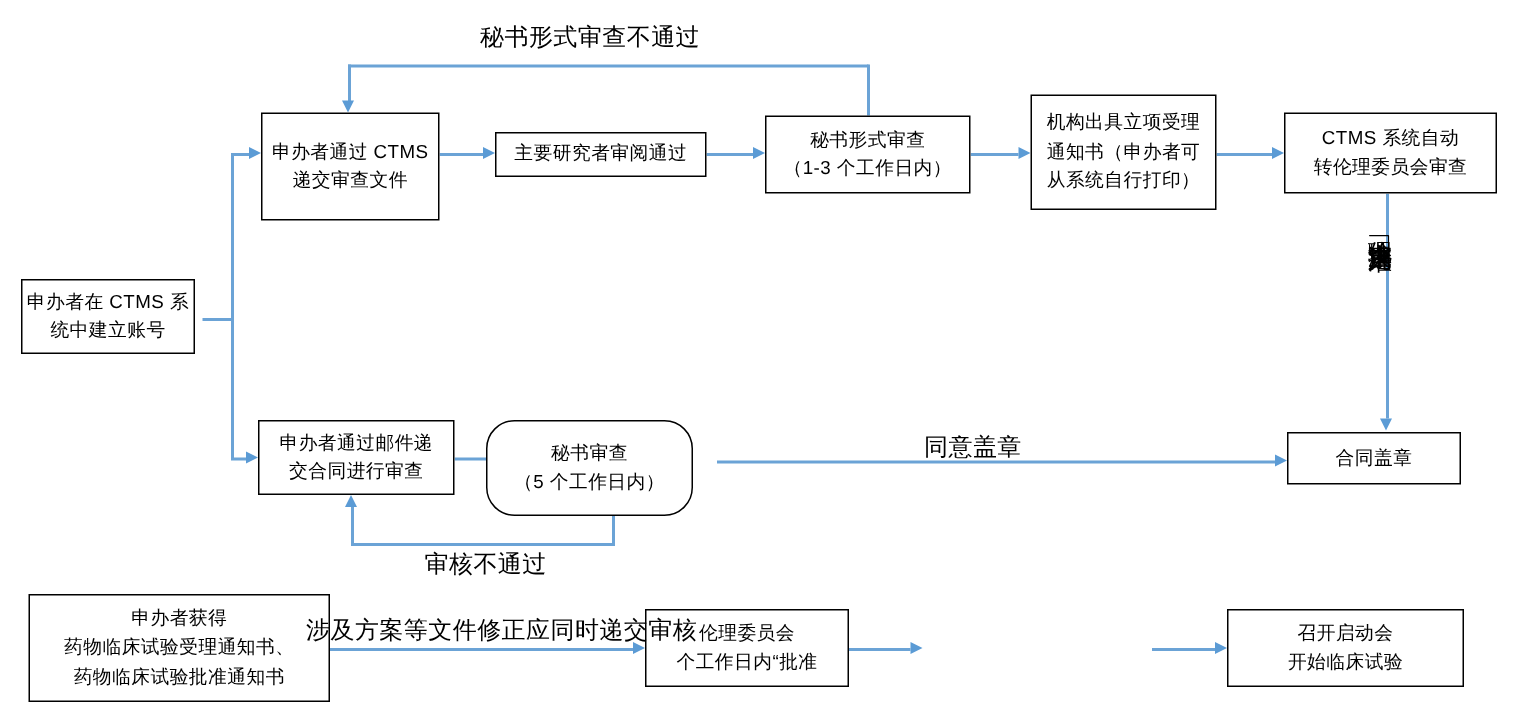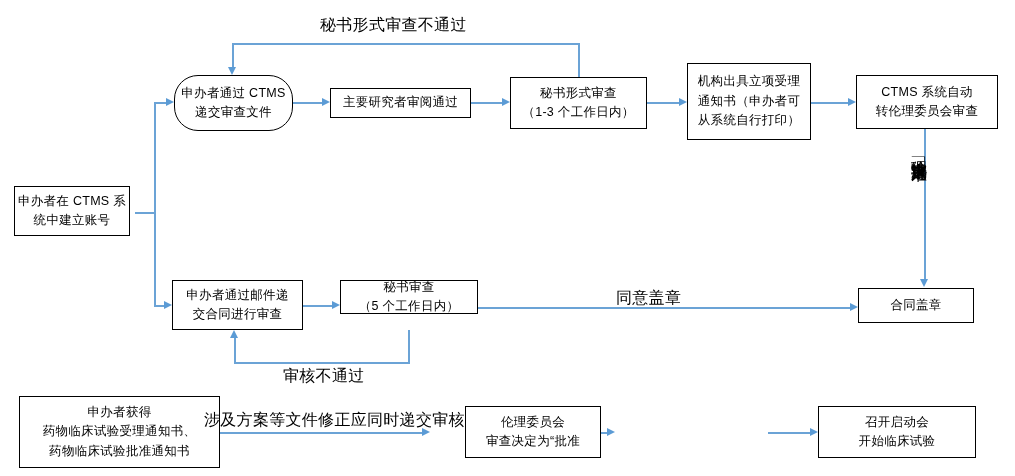--- a/index.html
+++ b/index.html
@@ -85,21 +85,21 @@
 
   <div class="edge-label" style="left:320px; top:15px;">秘书形式审查不通过</div>
 
   <div class="conn h" style="left:232px; top:43px; width:347px;"></div>
 
   <div class="conn v" style="left:578px; top:43px; height:36px;"></div>
 
   <div class="conn v" style="left:232px; top:43px; height:26px;"></div>
   <div class="arrow down" style="left:228px; top:67px;"></div>
 
-  <div class="node" style="left:174px; top:75px; width:119px; height:56px;border-radius:24px;">
+  <div class="node" style="left:174px; top:75px; width:119px; height:72px;">
     <span class="line">申办者通过 CTMS</span>
     <span class="line">递交审查文件</span>
   </div>
 
   <div class="node" style="left:330px; top:88px; width:141px; height:30px;">
     <span class="line">主要研究者审阅通过</span>
   </div>
 
   <div class="node" style="left:510px; top:77px; width:137px; height:52px;">
     <span class="line">秘书形式审查</span>
@@ -142,21 +142,21 @@
   <div class="arrow right" style="left:166px; top:98px;"></div>
 
   <div class="conn h" style="left:154px; top:305px; width:10px;"></div>
   <div class="arrow right" style="left:164px; top:301px;"></div>
 
   <div class="node" style="left:172px; top:280px; width:131px; height:50px;">
     <span class="line">申办者通过邮件递</span>
     <span class="line">交合同进行审查</span>
   </div>
 
-  <div class="node" style="left:340px; top:280px; width:138px; height:34px;">
+  <div class="node" style="left:324px; top:280px; width:138px; height:64px;border-radius:19px;">
     <span class="line">秘书审查</span>
     <span class="line">（5 个工作日内）</span>
   </div>
 
   <div class="node" style="left:858px; top:288px; width:116px; height:35px;">
     <span class="line">合同盖章</span>
   </div>
 
   <div class="conn h" style="left:303px; top:305px; width:29px;"></div>
   <div class="arrow right" style="left:332px; top:301px;"></div>
@@ -174,23 +174,23 @@
   <div class="conn v" style="left:234px; top:338px; height:25px;"></div>
   <div class="arrow up" style="left:230px; top:330px;"></div>
   <div class="edge-label" style="left:283px; top:366px;text-align:right;">审核不通过</div>
 
   <div class="node" style="left:19px; top:396px; width:201px; height:72px;">
     <span class="line">申办者获得</span>
     <span class="line">药物临床试验受理通知书、</span>
     <span class="line">药物临床试验批准通知书</span>
   </div>
 
-  <div class="node" style="left:430px; top:406px; width:136px; height:52px;margin-left:35px;">
+  <div class="node" style="left:430px; top:406px; width:136px; height:52px;">
     <span class="line">伦理委员会</span>
-    <span class="line">审查决定为“批准</span>
+    <span class="line">个工作日内“批准</span>
   </div>
 
 
   <div class="node" style="left:818px; top:406px; width:158px; height:52px;">
     <span class="line">召开启动会</span>
     <span class="line">开始临床试验</span>
   </div>
 
   <div class="conn h" style="left:220px; top:432px; width:202px;"></div>
   <div class="arrow right" style="left:422px; top:428px;"></div>

